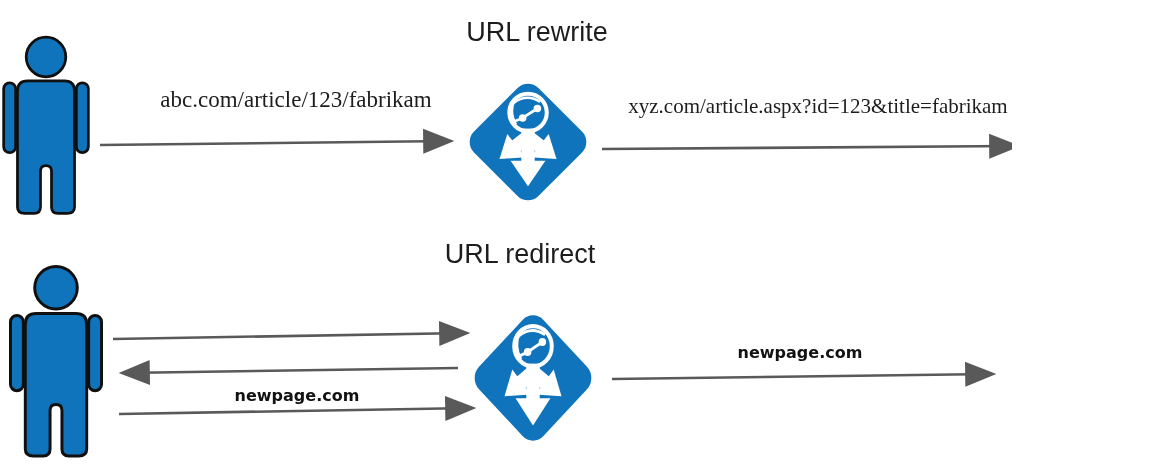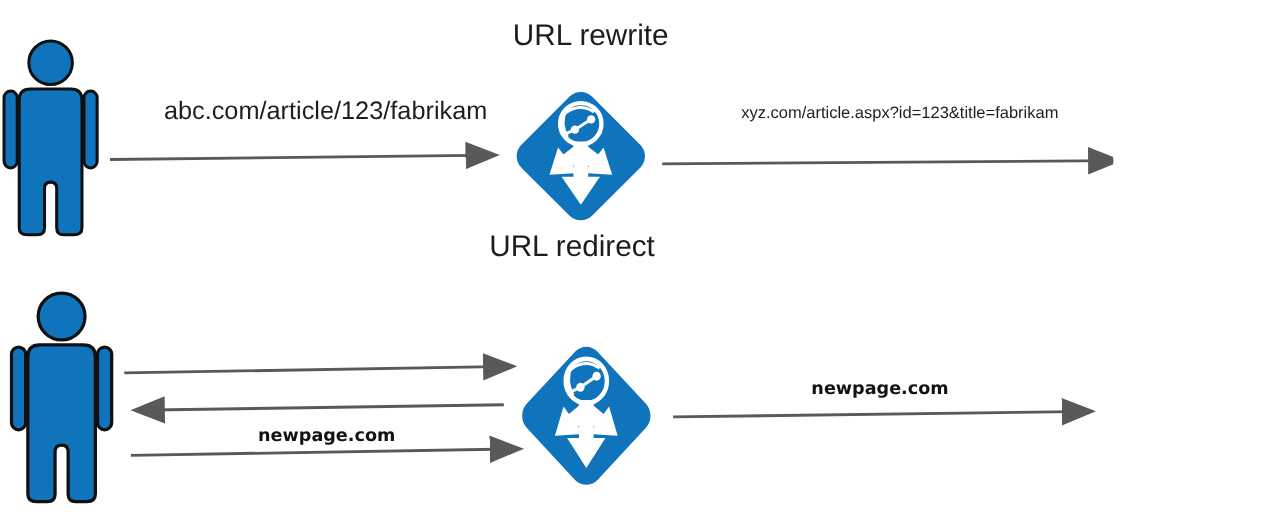--- a/index.html
+++ b/index.html
@@ -18,22 +18,22 @@
   .overlay{position:absolute;left:0;top:0;width:1165px;height:465px;}
   .icon{position:absolute;}
   .label{
     position:absolute;
     transform:translateX(-50%);
     white-space:nowrap;
     color:var(--ink);
     line-height:1.15;
   }
   .title{font-size:27px;letter-spacing:0px;}
-  .url{font-size:23px;}
-  .url.small{font-size:15px;}
+  .url{font-size:23px;font-family:Liberation Serif, serif;}
+  .url.small{font-size:21px;}
   .boldlbl{
     font-family:"DejaVu Sans",sans-serif;
     font-weight:700;
     font-size:16px;
     color:#121212;
   }
   .arrow-line{stroke:var(--arrow);stroke-width:2.6;fill:none;}
   .person-part{fill:var(--blue);stroke:#101010;stroke-width:3;}
   .gw-body{fill:var(--blue);}
   .gw-white{fill:#ffffff;}
@@ -134,17 +134,17 @@
       <use href="#sym-gateway"></use>
     </svg>
   <svg class="icon" style="left:1012px;top:302px" width="134" height="154" viewBox="0 0 100 100" preserveAspectRatio="none">
       <use href="#sym-webapp"></use>
     </svg>
 
   <div class="label title" style="left:537px;top:17px">URL rewrite</div>
   <div class="label url" style="left:296px;top:87px">abc.com/article/123/fabrikam</div>
   <div class="label url small" style="left:818px;top:94px">xyz.com/article.aspx?id=123&amp;title=fabrikam</div>
 
-  <div class="label title" style="left:520px;top:209px">URL redirect</div>
+  <div class="label title" style="left:520px;top:239px">URL redirect</div>
   <div class="label boldlbl" style="left:297px;top:387px">newpage.com</div>
   <div class="label boldlbl" style="left:800px;top:344px">newpage.com</div>
 
 </div>
 
 </body></html>

